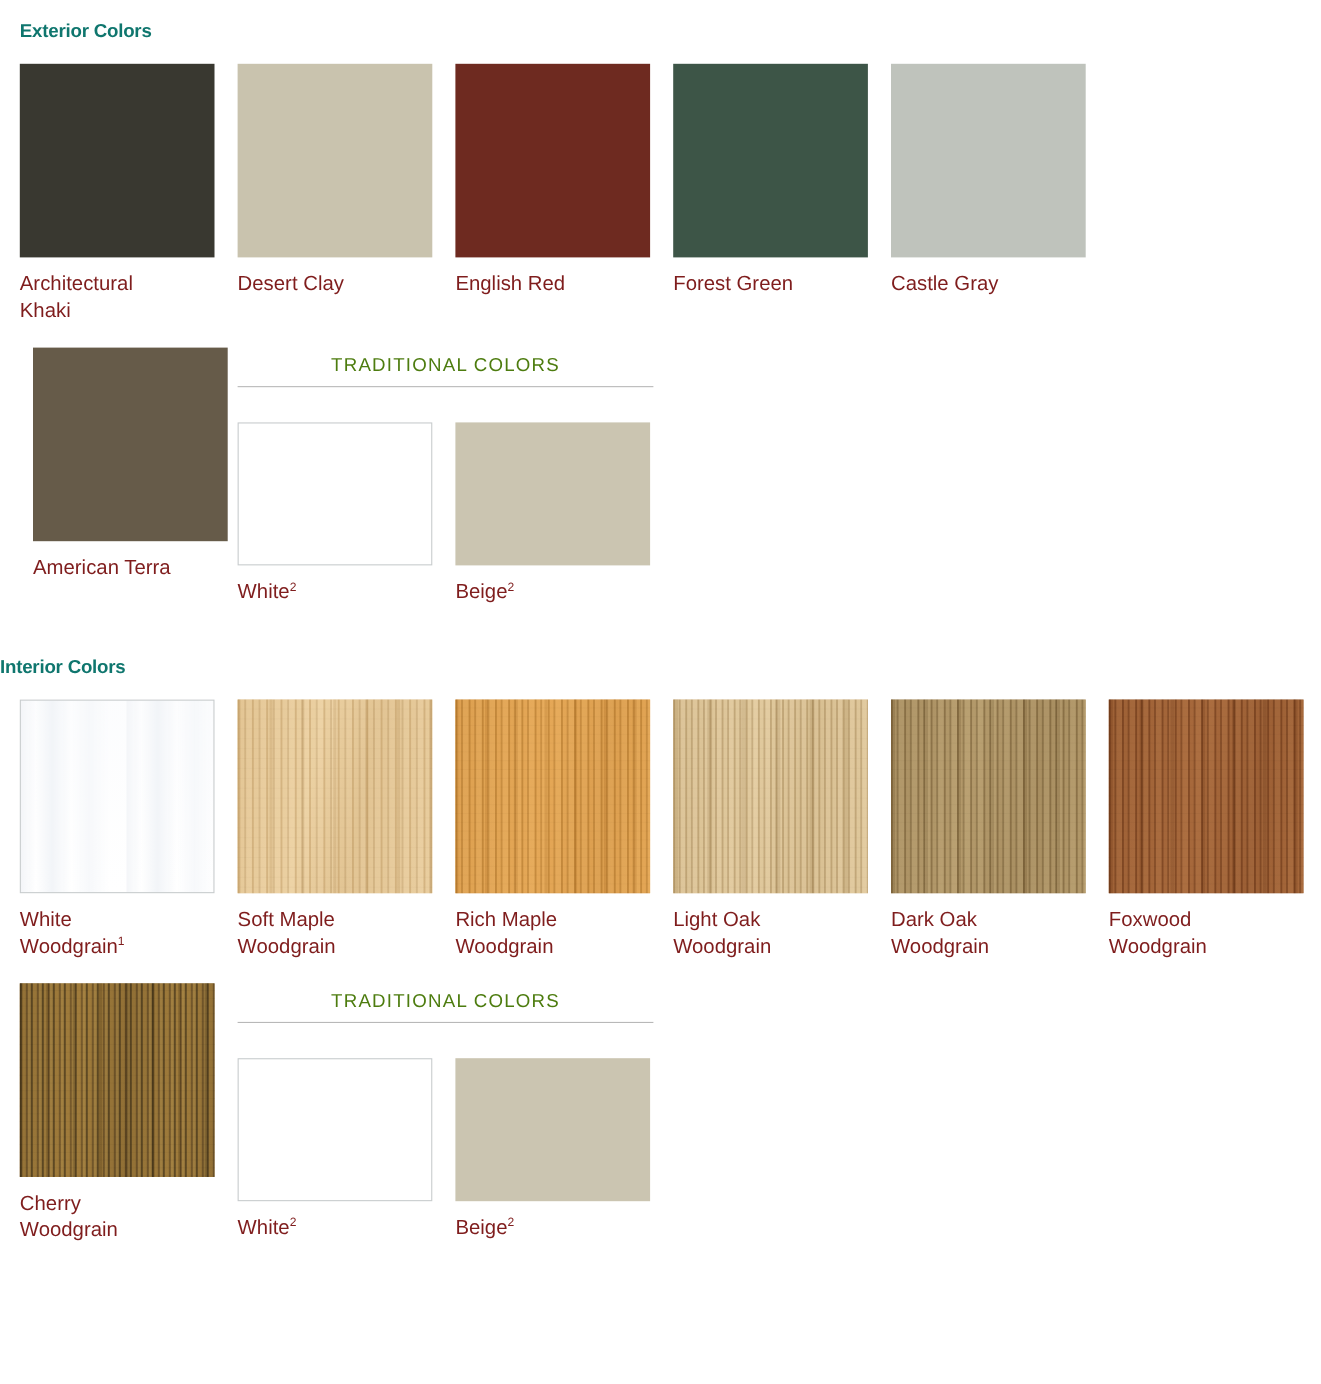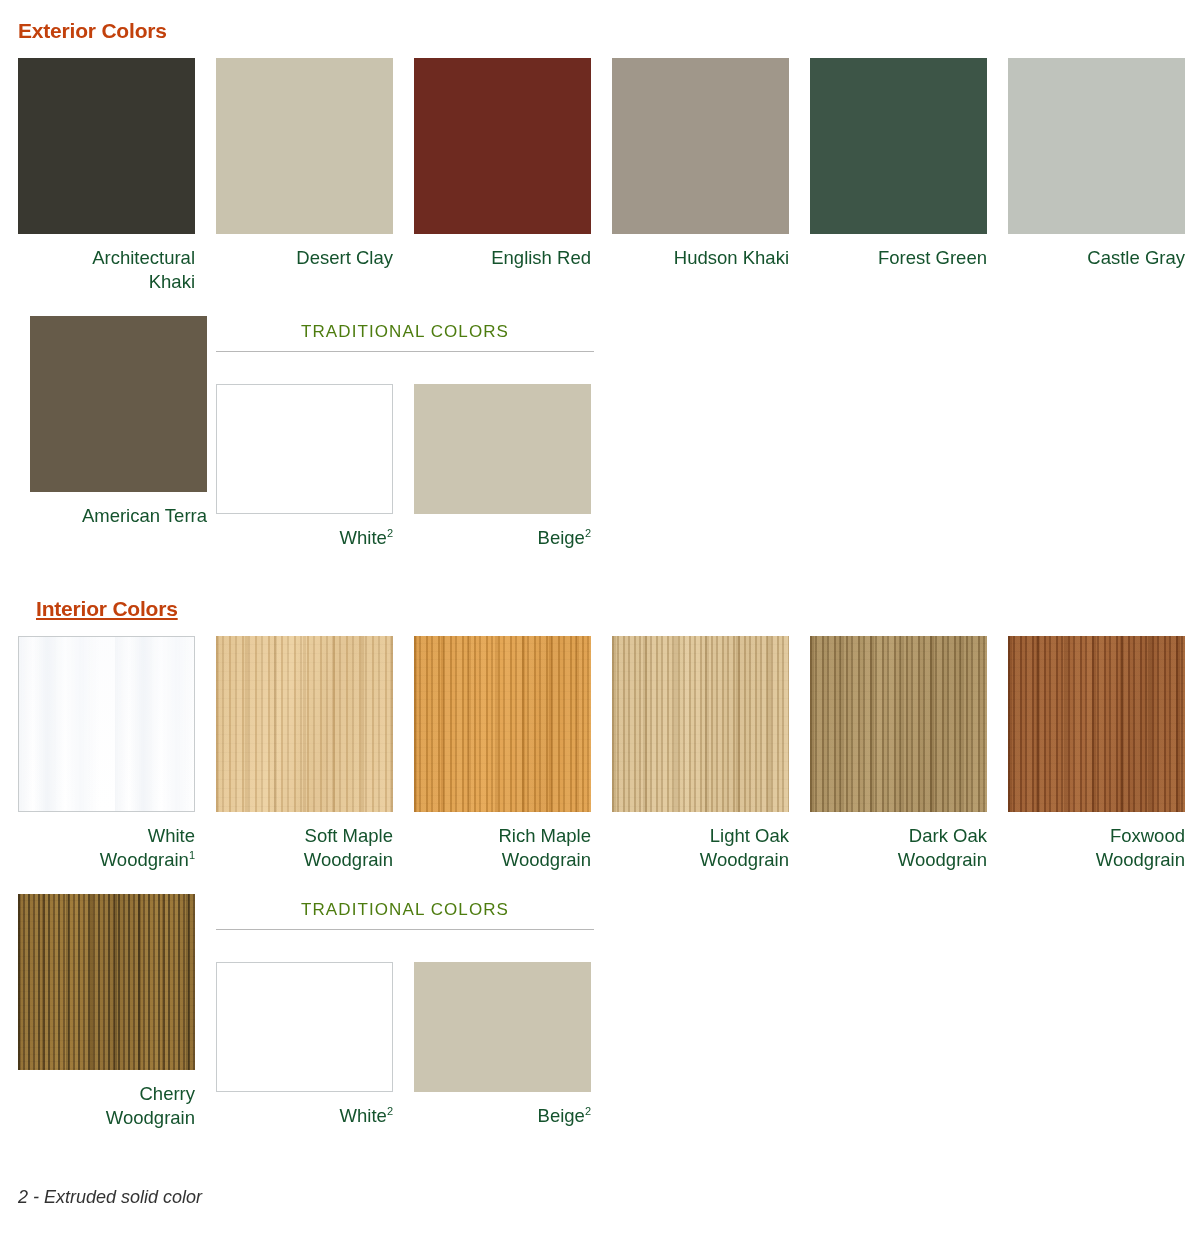--- a/index.html
+++ b/index.html
@@ -19,29 +19,29 @@
 
   .page {
     width: 1201px;
     height: 1258px;
     position: relative;
     padding: 0 16px;
   }
 
   
   .section-title {
-    font-size: 21px;
+    font-size: 17px;
     font-weight: bold;
-    color: #c2410c;
+    color: #0f766e;
     letter-spacing: -0.2px;
     line-height: 1;
   }
 
   #exterior-title { position: absolute; left: 18px; top: 20px; }
-  #interior-title { position: absolute; left: 36px; top: 598px; text-decoration: underline; }
+  #interior-title { position: absolute; left: 0; top: 598px; }
 
   
   .swatch-row {
     position: absolute;
     left: 18px;
     width: 1165px;
     display: flex;
     gap: 0;
   }
 
@@ -62,24 +62,24 @@
     height: 130px;
   }
 
   .swatch-box.bordered {
     border: 1px solid #c8ccce;
   }
 
   .swatch-label {
     margin-top: 12px;
     width: 177px;
-    text-align: right;
+    text-align: left;
     font-size: 18.5px;
     line-height: 1.32;
-    color: #14532d;
+    color: #7f1d1d;
     font-weight: 400;
   }
 
   .swatch-label sup {
     font-size: 11px;
     vertical-align: super;
     line-height: 0;
   }
 
   
@@ -282,24 +282,20 @@
     <div class="swatch-cell">
       <div class="swatch-box c-desert-clay"></div>
       <div class="swatch-label">Desert Clay</div>
     </div>
 
     <div class="swatch-cell">
       <div class="swatch-box c-english-red"></div>
       <div class="swatch-label">English Red</div>
     </div>
 
-    <div class="swatch-cell">
-      <div class="swatch-box c-hudson-khaki"></div>
-      <div class="swatch-label">Hudson Khaki</div>
-    </div>
 
     <div class="swatch-cell">
       <div class="swatch-box c-forest-green"></div>
       <div class="swatch-label">Forest Green</div>
     </div>
 
     <div class="swatch-cell">
       <div class="swatch-box c-castle-gray"></div>
       <div class="swatch-label">Castle Gray</div>
     </div>
@@ -407,16 +403,15 @@
       <div class="swatch-cell">
         <div class="swatch-box thin c-beige-solid"></div>
         <div class="swatch-label">
           <span>Beige</span><sup>2</sup>
         </div>
       </div>
     </div>
   </div>
 
   <div class="footnotes">
-    <div>2 - Extruded solid color</div>
   </div>
 
 </div>
 
 </body></html>

